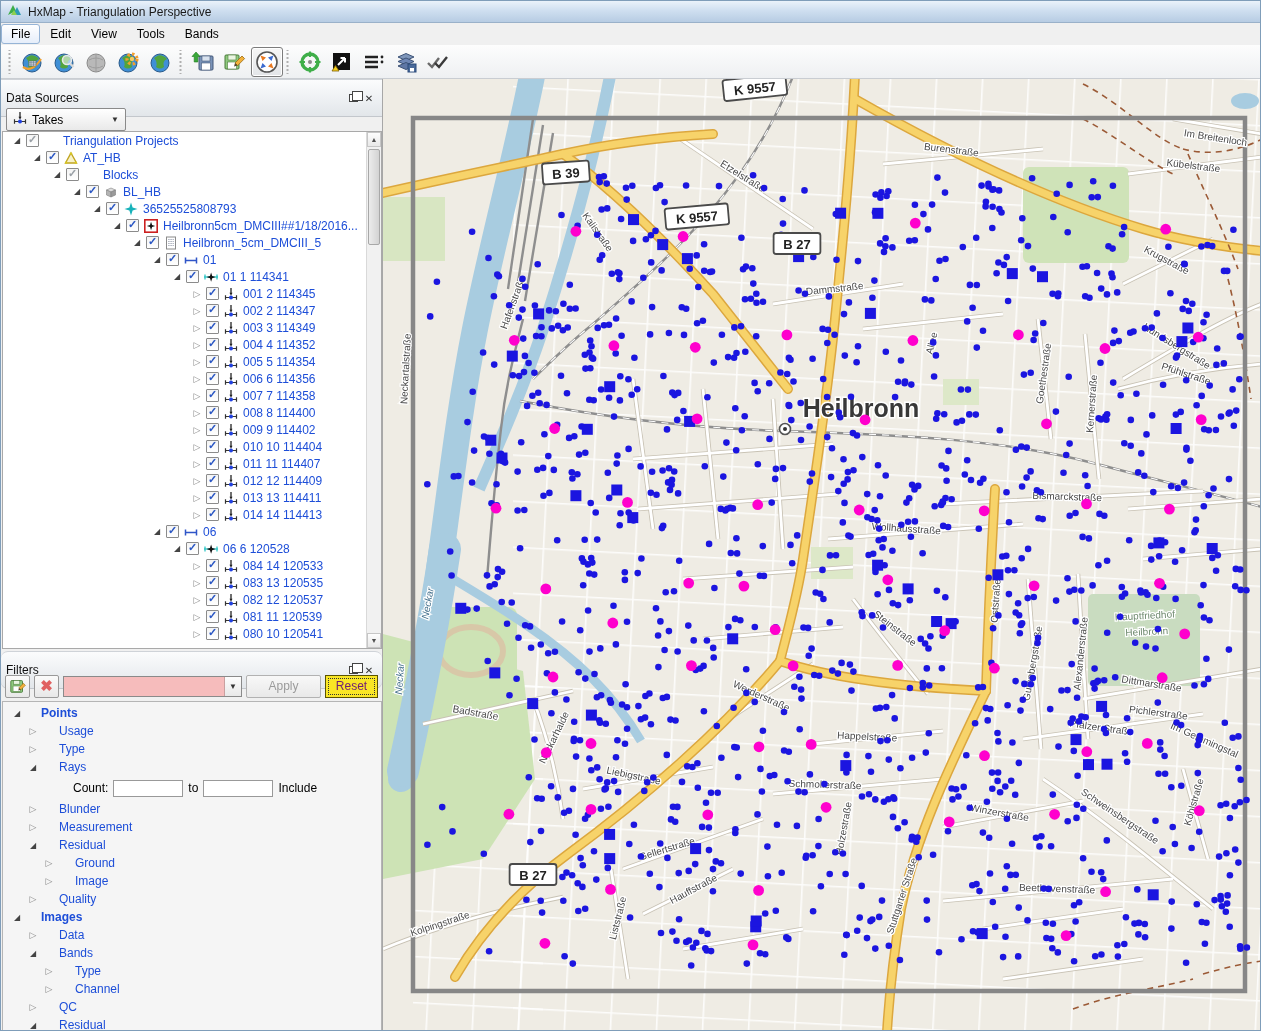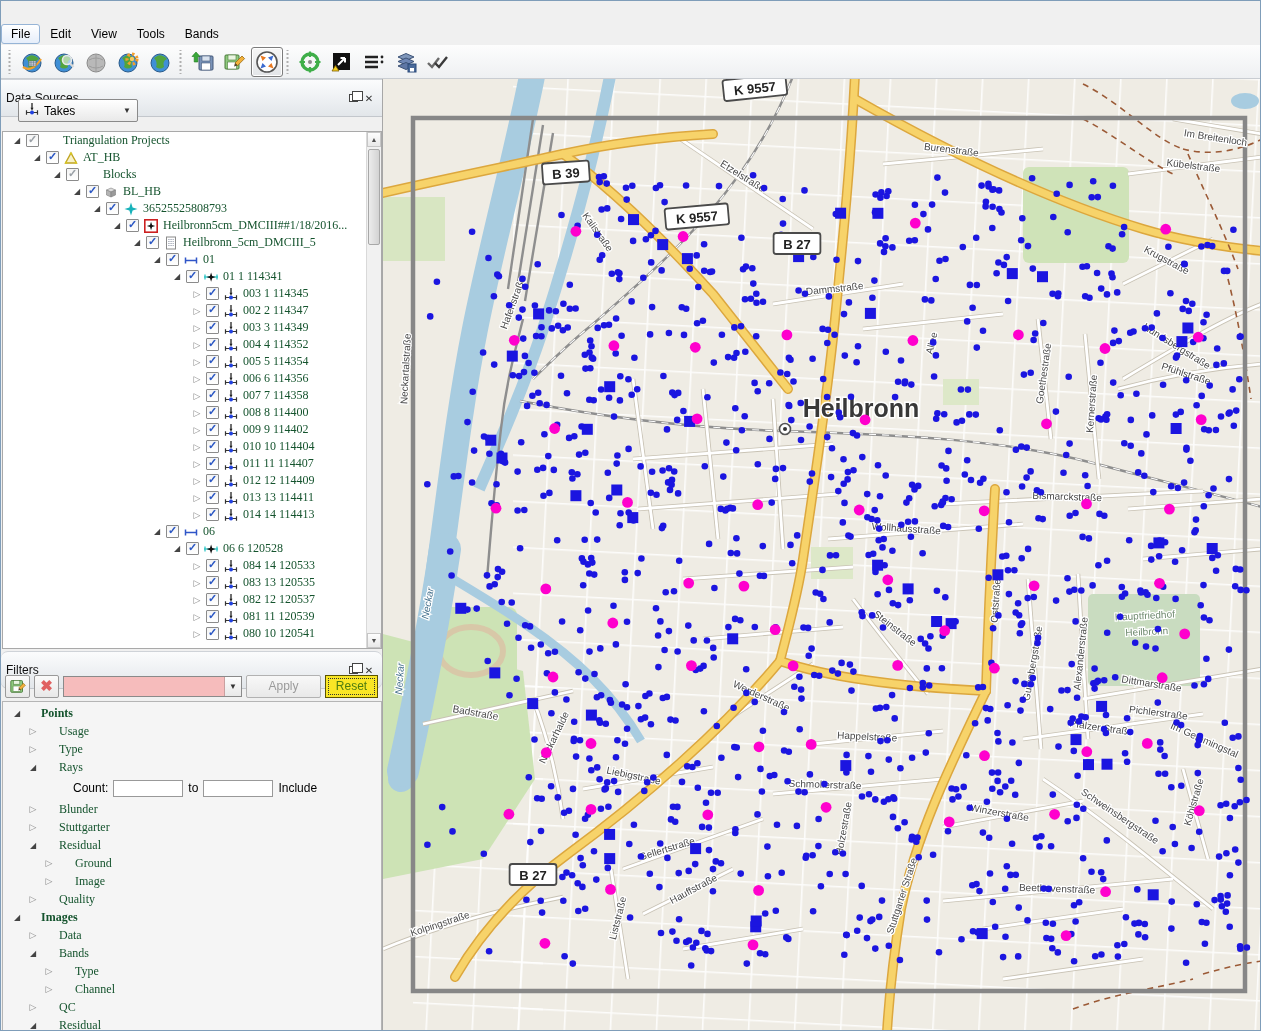--- a/index.html
+++ b/index.html
@@ -32,38 +32,38 @@
     border-right:1px solid #a7a7a7;}
   .panel-header{position:absolute;left:0;width:100%;height:38px;
     background:linear-gradient(#fbfcfd,#e2e6ea);border-top:1px solid #cfd3d8;border-bottom:1px solid #c3c7cc;
     display:flex;align-items:center;font-size:12px;padding:0 5px;color:#111;}
   .panel-header .spacer{flex:1;}
   .ph-btn{width:16px;height:14px;display:flex;align-items:center;justify-content:center;
     font-size:10px;color:#333;}
   .float-glyph{position:relative;width:9px;height:8px;border:1px solid #444;background:#fff;}
   .float-glyph:before{content:"";position:absolute;left:2px;top:-4px;width:9px;height:8px;
     border:1px solid #444;background:#fff;}
-  .ds-toolbar{position:absolute;left:12px;top:20px;width:100%;height:32px;display:flex;
-    align-items:flex-start;padding:0 5px;}
+  .ds-toolbar{position:absolute;left:0;top:20px;width:100%;height:32px;display:flex;
+    align-items:flex-end;padding:0 5px;}
   .takes-combo{width:120px;height:23px;border:1px solid #8a8a8a;border-radius:2px;
     background:linear-gradient(#ffffff,#e9e9e9);display:flex;align-items:center;gap:5px;
     font-size:12px;padding:0 6px;}
   .takes-combo .arrow{margin-left:auto;font-size:8px;color:#333;}
   .tree-box{position:absolute;left:1px;width:380px;background:#ffffff;border:1px solid #a9a9a9;
     overflow:hidden;}
   .trow{display:flex;align-items:center;height:17px;font-size:12px;white-space:nowrap;}
   .texp{width:16px;text-align:center;font-size:8px;color:#444;flex:none;}
   .texp.c{color:#8a8a8a;font-size:9px;}
   .tcheck{width:13px;height:13px;border:1px solid #8b8b8b;border-radius:1px;flex:none;
     background:linear-gradient(#f4f4f4,#ffffff);margin:0 3px 0 1px;position:relative;}
   .tcheck:after{position:absolute;left:1px;top:-2px;font-size:11px;font-weight:bold;}
   .tcheck.blue:after{content:"✓";color:#2b57c4;}
   .tcheck.gray:after{content:"✓";color:#9aa0a6;}
   .ticon{width:18px;height:14px;flex:none;display:flex;align-items:center;justify-content:center;}
-  .tlabel{padding-left:3px;color:#14532d;font-family:Liberation Serif, serif;}
+  .tlabel{padding-left:3px;color:#1d4ed8;}
   .scrollbar{position:absolute;right:0;top:0;bottom:0;width:15px;background:#f1f1f1;
     border-left:1px solid #d9d9d9;}
   .sb-arrow{position:absolute;left:0;width:14px;height:15px;display:flex;align-items:center;
     justify-content:center;font-size:7px;color:#505050;background:linear-gradient(#fdfdfd,#e8e8e8);
     border:1px solid #c6c6c6;}
   .sb-thumb{position:absolute;left:1px;width:12px;background:linear-gradient(90deg,#ececec,#d3d3d3);
     border:1px solid #a8a8a8;border-radius:2px;}
   
   .filters-toolbar{position:absolute;left:0;width:100%;height:30px;display:flex;align-items:center;
     gap:4px;padding:0 4px;}
@@ -71,36 +71,46 @@
     background:linear-gradient(#fbfbfb,#e8e8e8);display:flex;align-items:center;justify-content:center;}
   .f-combo{width:186px;height:21px;border:1px solid #8a8a8a;background:#f6bcbc;display:flex;
     align-items:center;}
   .f-combo .arrow{margin-left:auto;width:17px;height:100%;display:flex;align-items:center;
     justify-content:center;font-size:8px;color:#333;border-left:1px solid #c9a0a0;
     background:linear-gradient(#fdfdfd,#e8e8e8);}
   .apply-btn{width:78px;height:23px;border:1px solid #b2b2b2;border-radius:2px;
     background:linear-gradient(#f8f8f8,#e9e9e9);font-size:12px;color:#9b9b9b;text-align:center;
     line-height:21px;}
   .reset-btn{width:55px;height:23px;border:1px solid #5a5200;background:#f9e625;font-size:12px;
-    color:#4d7c0f;text-align:center;line-height:21px;outline:1px dotted #333;outline-offset:-4px;}
+    color:#701a75;text-align:center;line-height:21px;outline:1px dotted #333;outline-offset:-4px;}
   .filters-tree{position:absolute;left:1px;width:380px;background:#f5f5f5;border:1px solid #b5b5b5;
     overflow:hidden;padding-top:2px;}
   .ftrow{display:flex;align-items:center;height:18px;font-size:12px;}
   .ftrow .tlabel{padding-left:18px;}
   .ftrow.bold .tlabel{font-weight:bold;padding-left:16px;}
   .rays-row{display:flex;align-items:center;height:24px;font-size:12px;gap:5px;padding-left:70px;}
   .rays-row input{width:70px;height:17px;border:1px solid #999;background:#fff;font-size:12px;}
   
   .map-area{position:absolute;left:382px;top:78px;width:879px;height:953px;background:#f1eee7;}
   svg text{font-family:"Liberation Sans",sans-serif;}
 </style>
 </head>
 <body>
 
 <div class="window">
+  <div class="titlebar">
+    <span>
+      <svg width="15" height="14" viewBox="0 0 15 14">
+          <polygon points="1,12 6,2 9,8" fill="#3fae49"></polygon>
+          <polygon points="6,12 10,4 14,12" fill="#2e9bb5"></polygon>
+          <polygon points="4,12 7,7 10,12" fill="#8ed04e"></polygon>
+        </svg>
+    </span>
+    <span>HxMap - Triangulation Perspective</span>
+  </div>
   <div class="menubar" id="menubar">
       <div class="menu-item focused">File</div>
       <div class="menu-item">Edit</div>
       <div class="menu-item">View</div>
       <div class="menu-item">Tools</div>
       <div class="menu-item">Bands</div>
     </div>
   <div class="toolbar" id="toolbar">
       <div class="tb-grip"></div>
       <div class="tb-btn">
@@ -328,21 +338,21 @@
             <span class="texp c">▷</span>
             <span class="tcheck blue"></span>
             <span class="ticon">
               <svg width="14" height="14" viewBox="0 0 14 14">
                 <path d="M1.5,10.5 H12.5 M1.5,8.3 V12.7 M12.5,8.3 V12.7" stroke="#333" stroke-width="1.2" fill="none"></path>
                 <circle cx="7" cy="10.5" r="2" fill="#2040e0"></circle>
                 <path d="M7,1 V6.2" stroke="#222" stroke-width="1.3"></path>
                 <polygon points="5.5,5.8 8.5,5.8 7,8.8" fill="#222"></polygon>
               </svg>
             </span>
-            <span class="tlabel">003 1 114345</span>
+            <span class="tlabel">001 2 114345</span>
           </div>
           <div class="trow" style="padding-left: 186px;">
             <span class="texp c">▷</span>
             <span class="tcheck blue"></span>
             <span class="ticon">
               <svg width="14" height="14" viewBox="0 0 14 14">
                 <path d="M1.5,10.5 H12.5 M1.5,8.3 V12.7 M12.5,8.3 V12.7" stroke="#333" stroke-width="1.2" fill="none"></path>
                 <circle cx="7" cy="10.5" r="2" fill="#2040e0"></circle>
                 <path d="M7,1 V6.2" stroke="#222" stroke-width="1.3"></path>
                 <polygon points="5.5,5.8 8.5,5.8 7,8.8" fill="#222"></polygon>
@@ -654,21 +664,21 @@
           <span>to</span>
           <input value="" style="">
           <span>Include</span>
         </div>
         <div class="ftrow" style="padding-left: 22px;">
           <span class="texp c">▷</span>
           <span class="tlabel">Blunder</span>
         </div>
         <div class="ftrow" style="padding-left: 22px;">
           <span class="texp c">▷</span>
-          <span class="tlabel">Stuttgarter</span>
+          <span class="tlabel">Measurement</span>
         </div>
         <div class="ftrow" style="padding-left: 22px;">
           <span class="texp">◢</span>
           <span class="tlabel">Residual</span>
         </div>
         <div class="ftrow" style="padding-left: 38px;">
           <span class="texp c">▷</span>
           <span class="tlabel">Ground</span>
         </div>
         <div class="ftrow" style="padding-left: 38px;">

